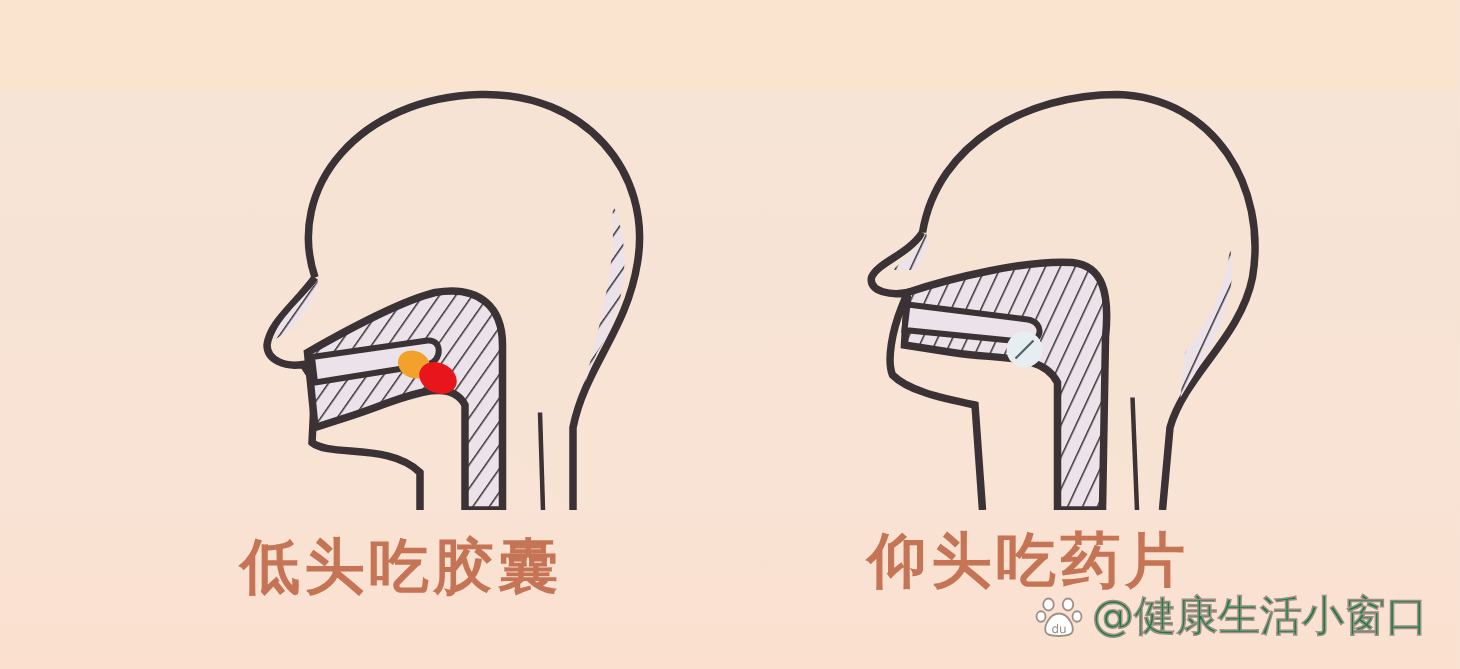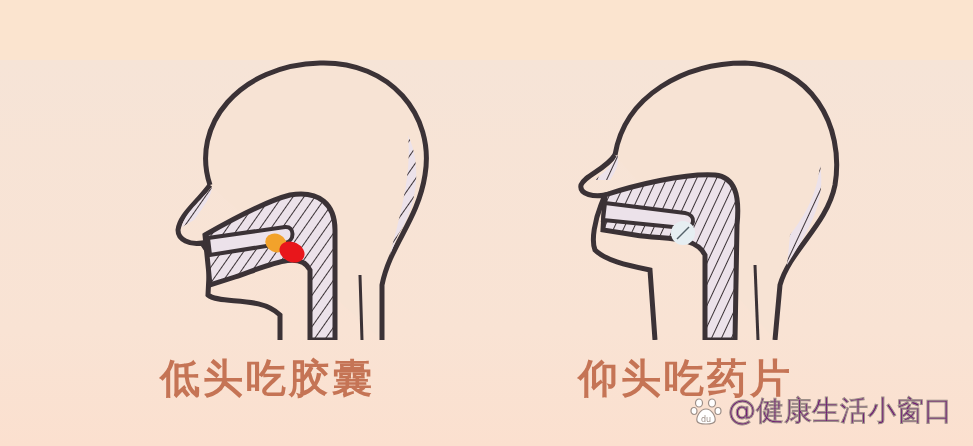--- a/index.html
+++ b/index.html
@@ -4,22 +4,22 @@
 <style>
   html,body{margin:0;padding:0;}
   body{width:973px;height:446px;overflow:hidden;background:#f7e5d6;position:relative;font-family:"DejaVu Sans",sans-serif;}
   .bg-band{position:absolute;left:0;top:0;width:973px;height:60px;background:#fbe4cf;}
   .bg-main{position:absolute;left:0;top:60px;width:973px;height:386px;background:linear-gradient(180deg,#f6e4d7 0%,#f9e3d4 70%,#fbe0cf 100%);}
   .figure{position:absolute;}
   #fig-left{left:150px;top:55px;width:280px;height:285px;}
   #fig-right{left:565px;top:55px;width:280px;height:285px;}
   .caption{position:absolute;font-family:"DejaVu Sans",sans-serif;font-weight:bold;font-size:40px;color:#c57455;letter-spacing:3px;line-height:1;}
   #caption-left{left:160px;top:358px;}
-  #caption-right{left:578px;top:358px;}
-  .watermark{position:absolute;left:690px;top:392px;display:flex;align-items:center;gap:6px;color:#701a75;font-family:"DejaVu Sans",sans-serif;font-size:28px;-webkit-text-stroke:1px #9d8f88;}
+  #caption-right{left:578px;top:358px;font-family:Liberation Mono, monospace;}
+  .watermark{position:absolute;left:690px;top:392px;display:flex;align-items:center;gap:6px;color:#15803d;font-family:"DejaVu Sans",sans-serif;font-size:28px;-webkit-text-stroke:1px #9d8f88;}
   .wm-paw{width:32px;height:32px;}
 </style>
 </head>
 <body>
 
 <div class="bg-band"></div>
 <div class="bg-main"></div>
 
 <div class="figure" id="fig-left">
   <svg width="280" height="285" viewBox="0 0 280 285">

